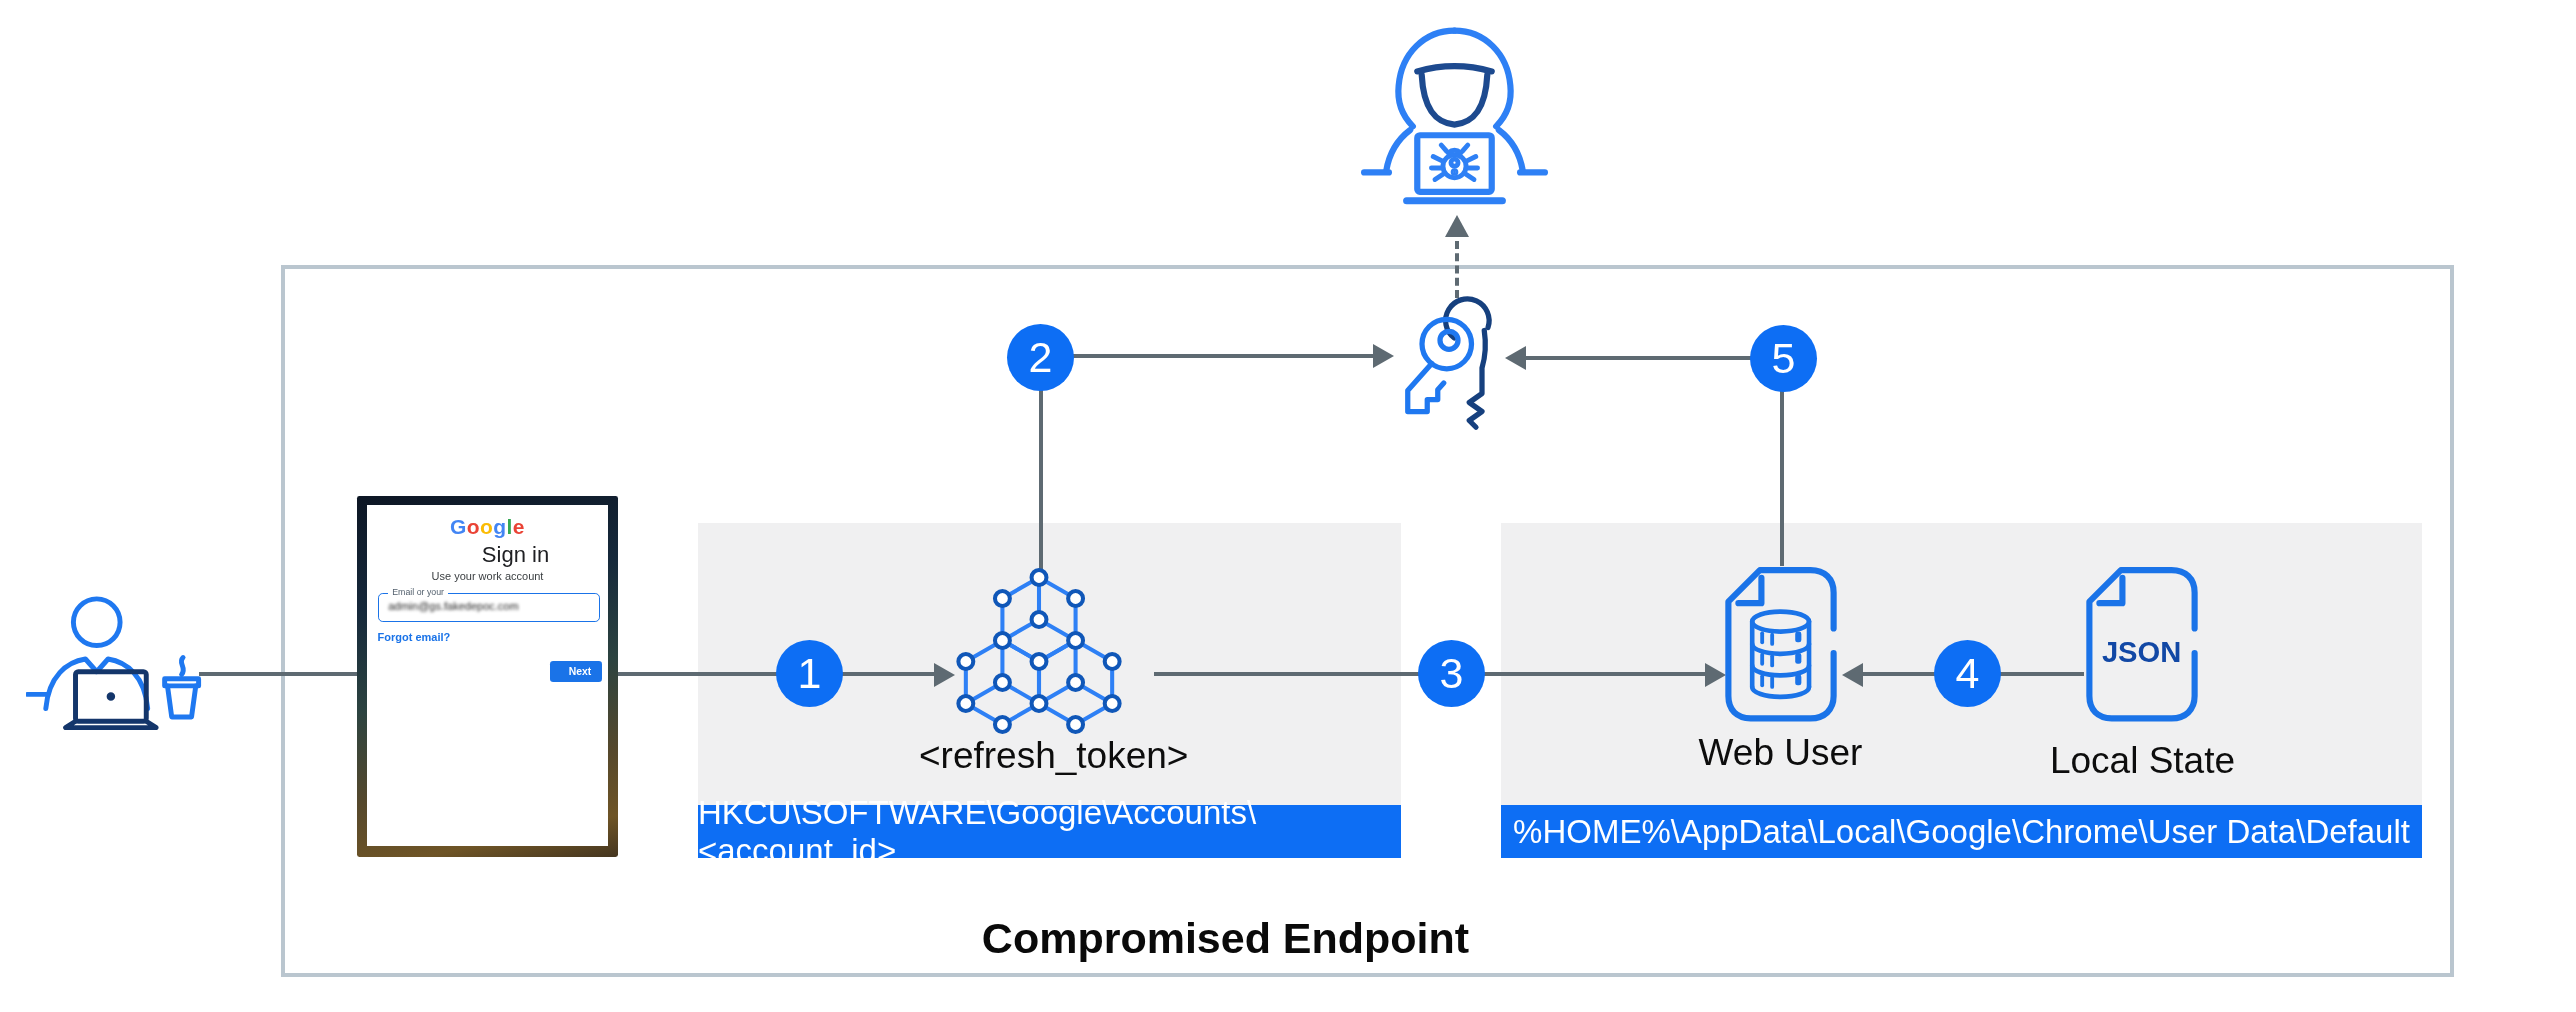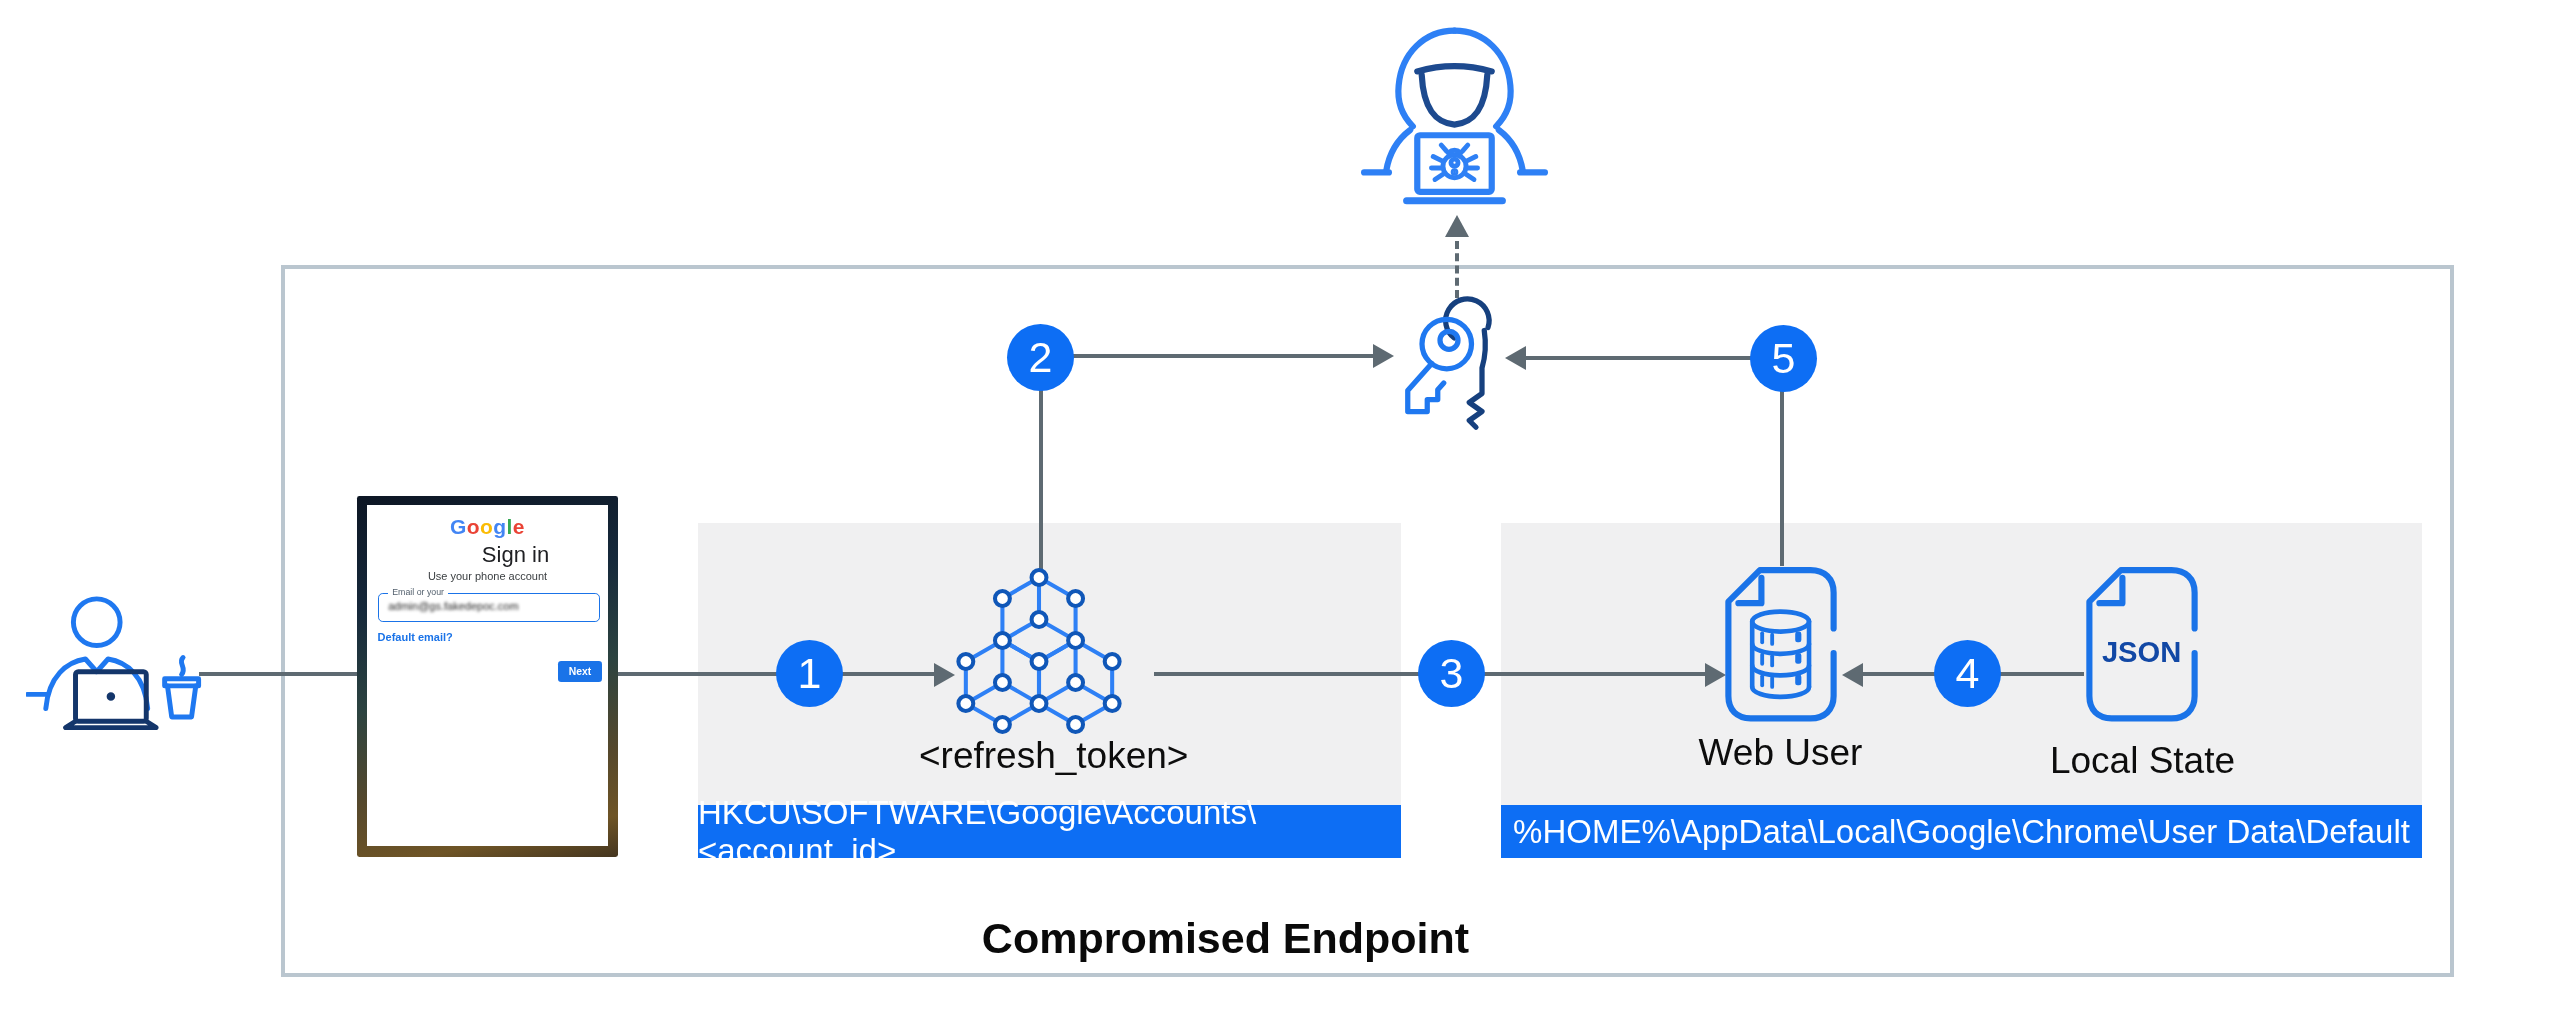--- a/index.html
+++ b/index.html
@@ -41,21 +41,21 @@
   .g-logo{position:absolute;top:10.4px;left:0;width:100%;text-align:center;font-size:21px;letter-spacing:0.4px;font-weight:bold;}
   .g-blue{color:#4285F4;} .g-red{color:#EA4335;} .g-yellow{color:#FBBC05;} .g-green{color:#34A853;}
   .g-head{position:absolute;top:37px;left:0;width:100%;text-align:center;font-size:22px;color:#202124;padding-left:28px;}
   .g-sub{position:absolute;top:65px;left:0;width:100%;text-align:center;font-size:11px;color:#3c4043;}
   .g-input{position:absolute;top:88px;left:11px;right:8px;height:29.5px;border:1.6px solid #1a73e8;
            border-radius:4.8px;box-sizing:border-box;background:#fff;}
   .g-input-label{position:absolute;top:-6.4px;left:9.6px;background:#fff;padding:0 4px;font-size:8.8px;color:#54616e;}
   .g-input-value{position:absolute;left:9.6px;top:6.4px;font-size:11px;color:#1f1f1f;filter:blur(1.8px);}
   .g-forgot{position:absolute;top:126px;left:11px;font-size:11px;font-weight:bold;color:#1a73e8;}
   .g-next{position:absolute;top:156px;right:6.4px;width:44px;height:21.5px;background:#1a73e8;color:#fff;
-          border-radius:3.2px;display:flex;align-items:center;justify-content:center;font-size:10.4px;font-weight:bold;}
+          border-radius:3.2px;display:flex;align-items:center;justify-content:center;font-size:10.4px;font-weight:bold;padding-left:8px;}
 </style>
 </head>
 <body>
 
 <div class="stage">
 
   <div class="outer-box"></div>
   <div class="title">Compromised Endpoint</div>
 
   <div class="panel panel1"></div>
@@ -218,24 +218,24 @@
     </g>
     <text x="77" y="128" text-anchor="middle" font-family="Liberation Sans, sans-serif" font-size="38" font-weight="bold" fill="#1248a5" stroke="none">JSON</text>
   </svg>
 
   <div class="shot">
     <div class="shot-card">
       <div class="g-logo">
         <span class="g-blue">G</span><span class="g-red">o</span><span class="g-yellow">o</span><span class="g-blue">g</span><span class="g-green">l</span><span class="g-red">e</span>
       </div>
       <div class="g-head">Sign in</div>
-      <div class="g-sub">Use your phone account</div>
+      <div class="g-sub">Use your work account</div>
       <div class="g-input">
         <span class="g-input-label">Email or your</span>
         <span class="g-input-value">admin@gs.fakedepoc.com</span>
       </div>
-      <div class="g-forgot">Default email?</div>
+      <div class="g-forgot">Forgot email?</div>
       <div class="g-next">Next</div>
     </div>
   </div>
 
 </div>
 
 
 </body></html>

